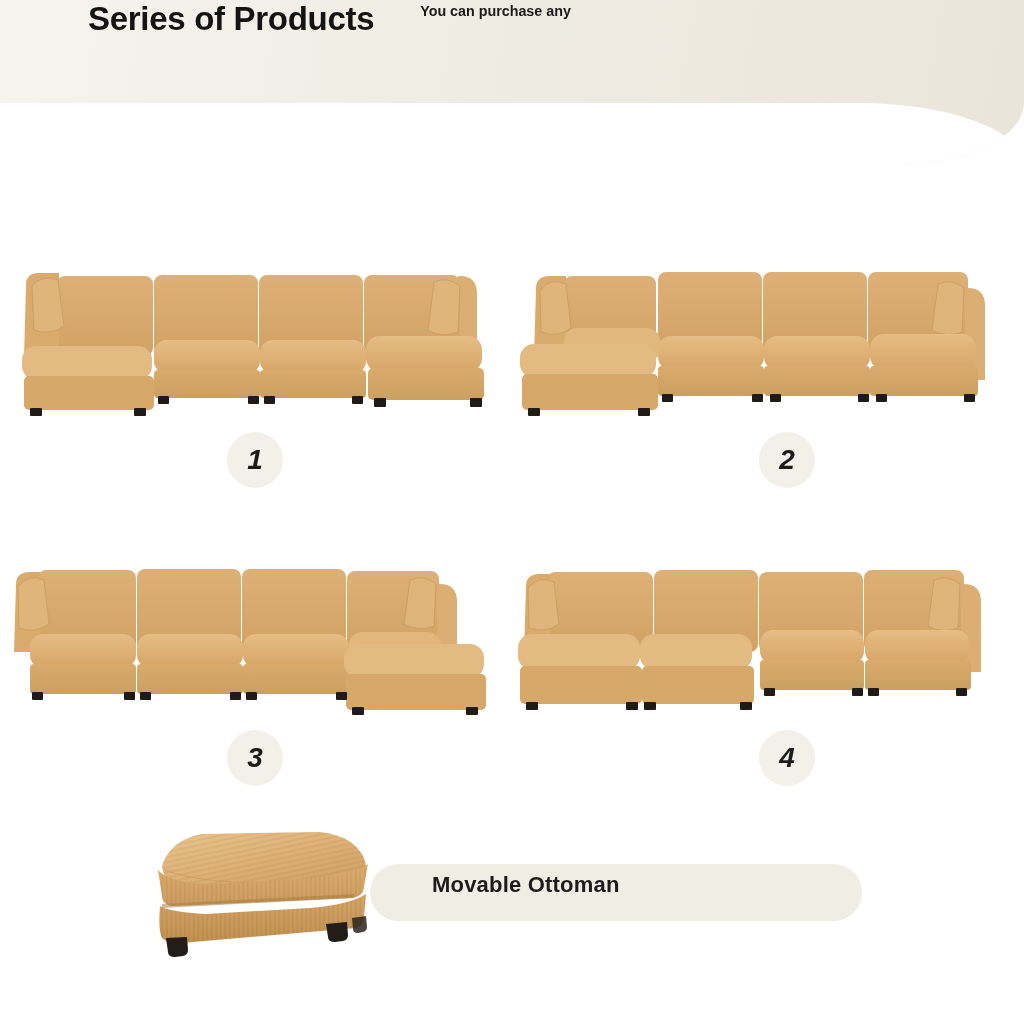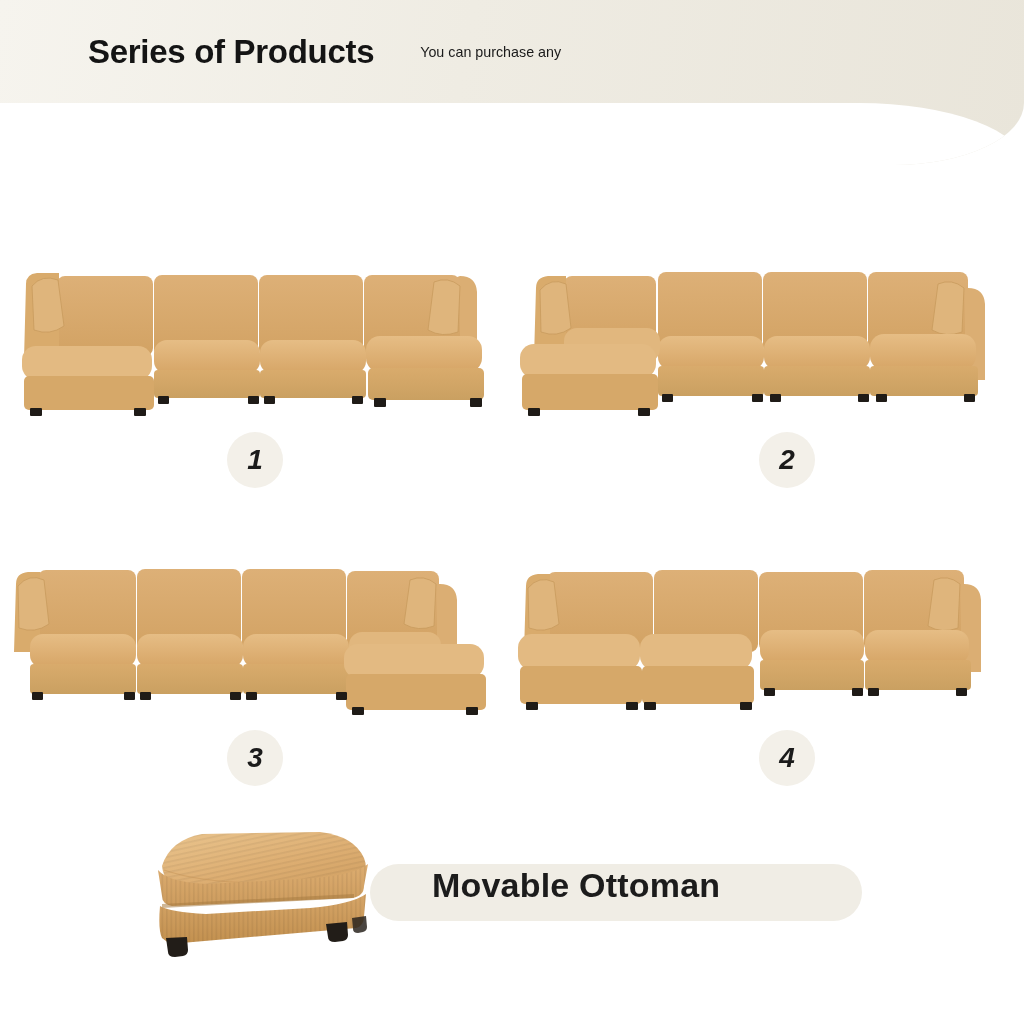--- a/index.html
+++ b/index.html
@@ -28,35 +28,35 @@
     content: "";
     position: absolute;
     left: 0; top: 103px;
     width: 1024px; height: 62px;
     background: #ffffff;
     border-top-right-radius: 165px 62px;
   }
   .header-inner {
     position: absolute;
     left: 0; top: 0; width: 844px; height: 103px;
-    display: flex; align-items: center; border-radius: 15px;
+    display: flex;  border-radius: 15px;
   }
   .page-title {
     margin-left: 88px;
     font-size: 33px;
     font-weight: bold;
     letter-spacing: -0.3px;
     color: #141414;
     white-space: nowrap;
   }
   .subtitle {
     margin-left: 46px;
     margin-top: 2px;
     font-size: 14.3px;
-    font-weight: normal;
+    font-weight: bold;
     line-height: 1.34;
     color: #1a1a1a;
     white-space: nowrap;
   }
 
   
   .combo {
     position: absolute;
   }
   .combo-figure { position: absolute; left: 0; top: 0; }
@@ -81,21 +81,21 @@
     left: 370px; top: 864px;
     width: 492px; height: 57px;
     border-radius: 28.5px;
     background: #f0ede5;
   }
   .ottoman-pill-label {
     position: absolute;
     left: 432px; top: 864px;
     width: 430px; height: 42px;
     display: flex; align-items: center;
-    font-size: 34px;
+    font-size: 22px;
     font-weight: bold;
     color: #1c1c1c;
     letter-spacing: 0.2px;
     white-space: nowrap;
   }
   .ottoman-hero {
     position: absolute;
     left: 130px; top: 818px;
   }
   .ottoman-hero svg { display: block; }

